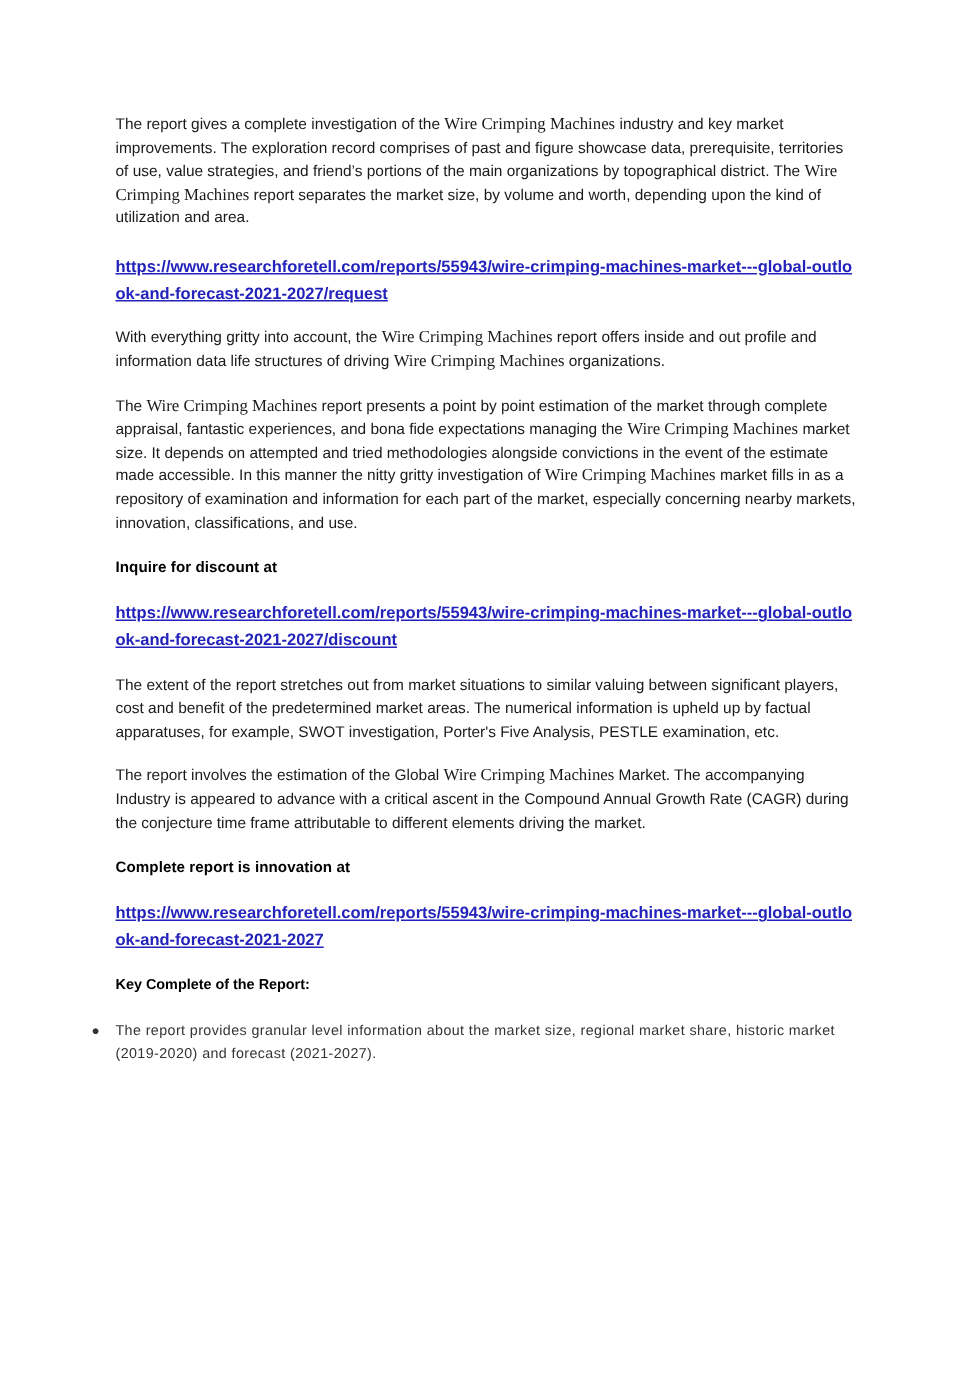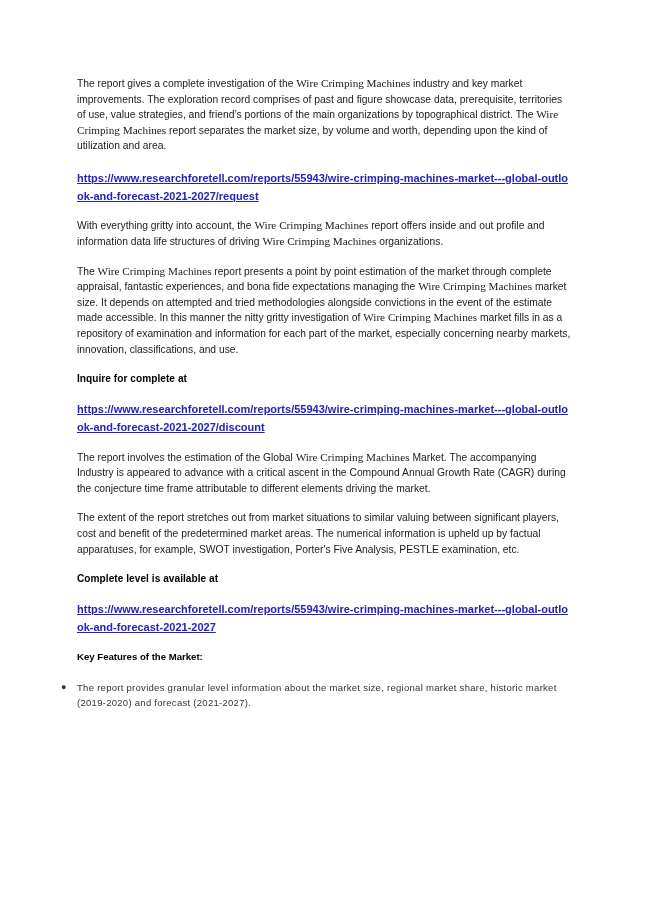--- a/index.html
+++ b/index.html
@@ -102,37 +102,37 @@
 
 
   <div class="linkblock">
     <a class="report-link" href="#">https://www.researchforetell.com/reports/55943/wire-crimping-machines-market---global-outlook-and-forecast-2021-2027/request</a>
   </div>
 
   <p class="body"><span>With everything gritty into account, the </span><span class="serif">Wire Crimping Machines</span><span> report offers inside and out profile and information data life structures of driving </span><span class="serif">Wire Crimping Machines</span><span> organizations.</span></p>
 
   <p class="body"><span>The </span><span class="serif">Wire Crimping Machines</span><span> report presents a point by point estimation of the market through complete appraisal, fantastic experiences, and bona fide expectations managing the </span><span class="serif">Wire Crimping Machines</span><span> market size. It depends on attempted and tried methodologies alongside convictions in the event of the estimate made accessible. In this manner the nitty gritty investigation of </span><span class="serif">Wire Crimping Machines</span><span>  market fills in as a repository of examination and information for each part of the market, especially concerning nearby markets, innovation, classifications, and use.</span></p>
 
-  <h2 class="section">Inquire for complete at</h2>
+  <h2 class="section">Inquire for discount at</h2>
 
   <div class="linkblock">
     <a class="report-link" href="#">https://www.researchforetell.com/reports/55943/wire-crimping-machines-market---global-outlook-and-forecast-2021-2027/discount</a>
   </div>
 
+  <p class="body">The extent of the report stretches out from market situations to similar valuing between significant players, cost and benefit of the predetermined market areas. The numerical information is upheld up by factual apparatuses, for example, SWOT investigation, Porter's Five Analysis, PESTLE examination, etc.</p>
+
   <p class="body"><span>The report involves the estimation of the Global </span><span class="serif">Wire Crimping Machines</span><span> Market. The accompanying Industry is appeared to advance with a critical ascent in the Compound Annual Growth Rate (CAGR) during the conjecture time frame attributable to different elements driving the market.</span></p>
 
-  <p class="body">The extent of the report stretches out from market situations to similar valuing between significant players, cost and benefit of the predetermined market areas. The numerical information is upheld up by factual apparatuses, for example, SWOT investigation, Porter's Five Analysis, PESTLE examination, etc.</p>
-
-  <h2 class="section">Complete level is available at</h2>
+  <h2 class="section">Complete report is innovation at</h2>
 
   <div class="linkblock">
     <a class="report-link" href="#">https://www.researchforetell.com/reports/55943/wire-crimping-machines-market---global-outlook-and-forecast-2021-2027</a>
   </div>
 
-  <h3 class="keyfeatures">Key Features of the Market:</h3>
+  <h3 class="keyfeatures">Key Complete of the Report:</h3>
 
   <ul class="feature-list">
     <li>
       <div class="bullet-row">
         <span class="bullet-marker">●</span>
         <span class="bullet-text">The report provides granular level information about the market size, regional market share, historic market (2019-2020) and forecast (2021-2027).</span>
       </div>
     </li>
   </ul>
 

